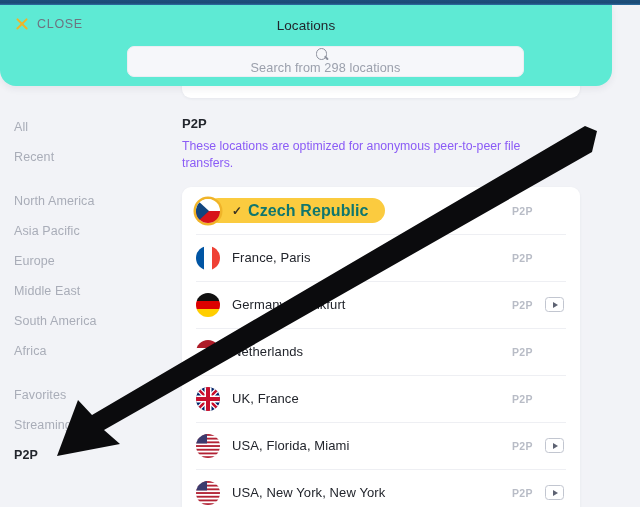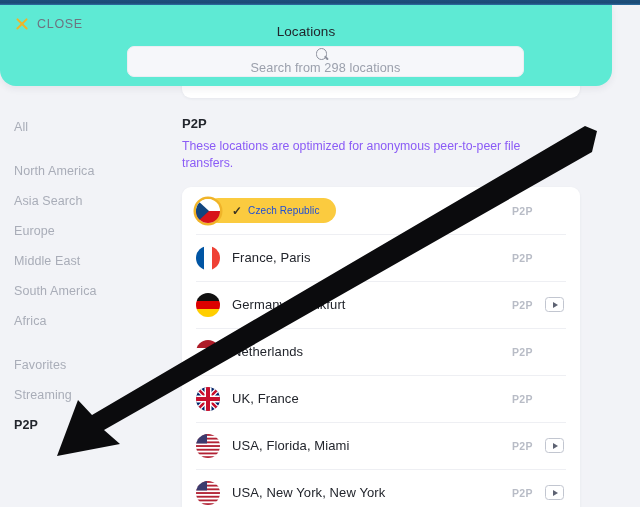--- a/index.html
+++ b/index.html
@@ -192,24 +192,25 @@
     z-index: 2;
   }
   .pill .check {
     font-size: 12px;
     color: #3b3322;
     margin-right: 6px;
     font-weight: bold;
     line-height: 1;
   }
   .pill .pill-label {
-    font-size: 10px;
-    color: #1d4ed8;
+    font-size: 16px;
+    color: #0f766e;
     white-space: nowrap;
     letter-spacing: .1px;
+    font-weight: bold;
   }
 
   
   .header-panel {
     position: absolute;
     top: 4px; left: 0;
     width: 612px;
     height: 82px;
     background: #5eead4;
     border-bottom-right-radius: 16px;
@@ -242,21 +243,21 @@
   .x-icon::after  { transform: translate(-50%,-50%) rotate(-45deg); }
   .close-label {
     margin-left: 8px;
     font-size: 12.5px;
     color: #6e7380;
     letter-spacing: .7px;
   }
 
   .panel-title {
     position: absolute;
-    top: 20px; left: 0; right: 0;
+    top: 14px; left: 0; right: 0;
     text-align: center;
     font-size: 13.5px;
     color: #22252c;
     letter-spacing: .1px;
   }
 
   .search-box {
     position: absolute;
     left: 127px; top: 42px;
     width: 397px; height: 31px;
@@ -311,23 +312,24 @@
 <body>
 
 <div id="app">
 
   <div class="top-bar"></div>
 
   <div class="content">
 
     <div class="sidebar">
       <div class="side-item">All</div>
+      <div class="side-item">Recent</div>
       <div class="side-gap"></div>
       <div class="side-item">North America</div>
-      <div class="side-item">Asia Search</div>
+      <div class="side-item">Asia Pacific</div>
       <div class="side-item">Europe</div>
       <div class="side-item">Middle East</div>
       <div class="side-item">South America</div>
       <div class="side-item">Africa</div>
       <div class="side-gap"></div>
       <div class="side-item">Favorites</div>
       <div class="side-item">Streaming</div>
       <div class="side-item active">P2P</div>
     </div>
 

